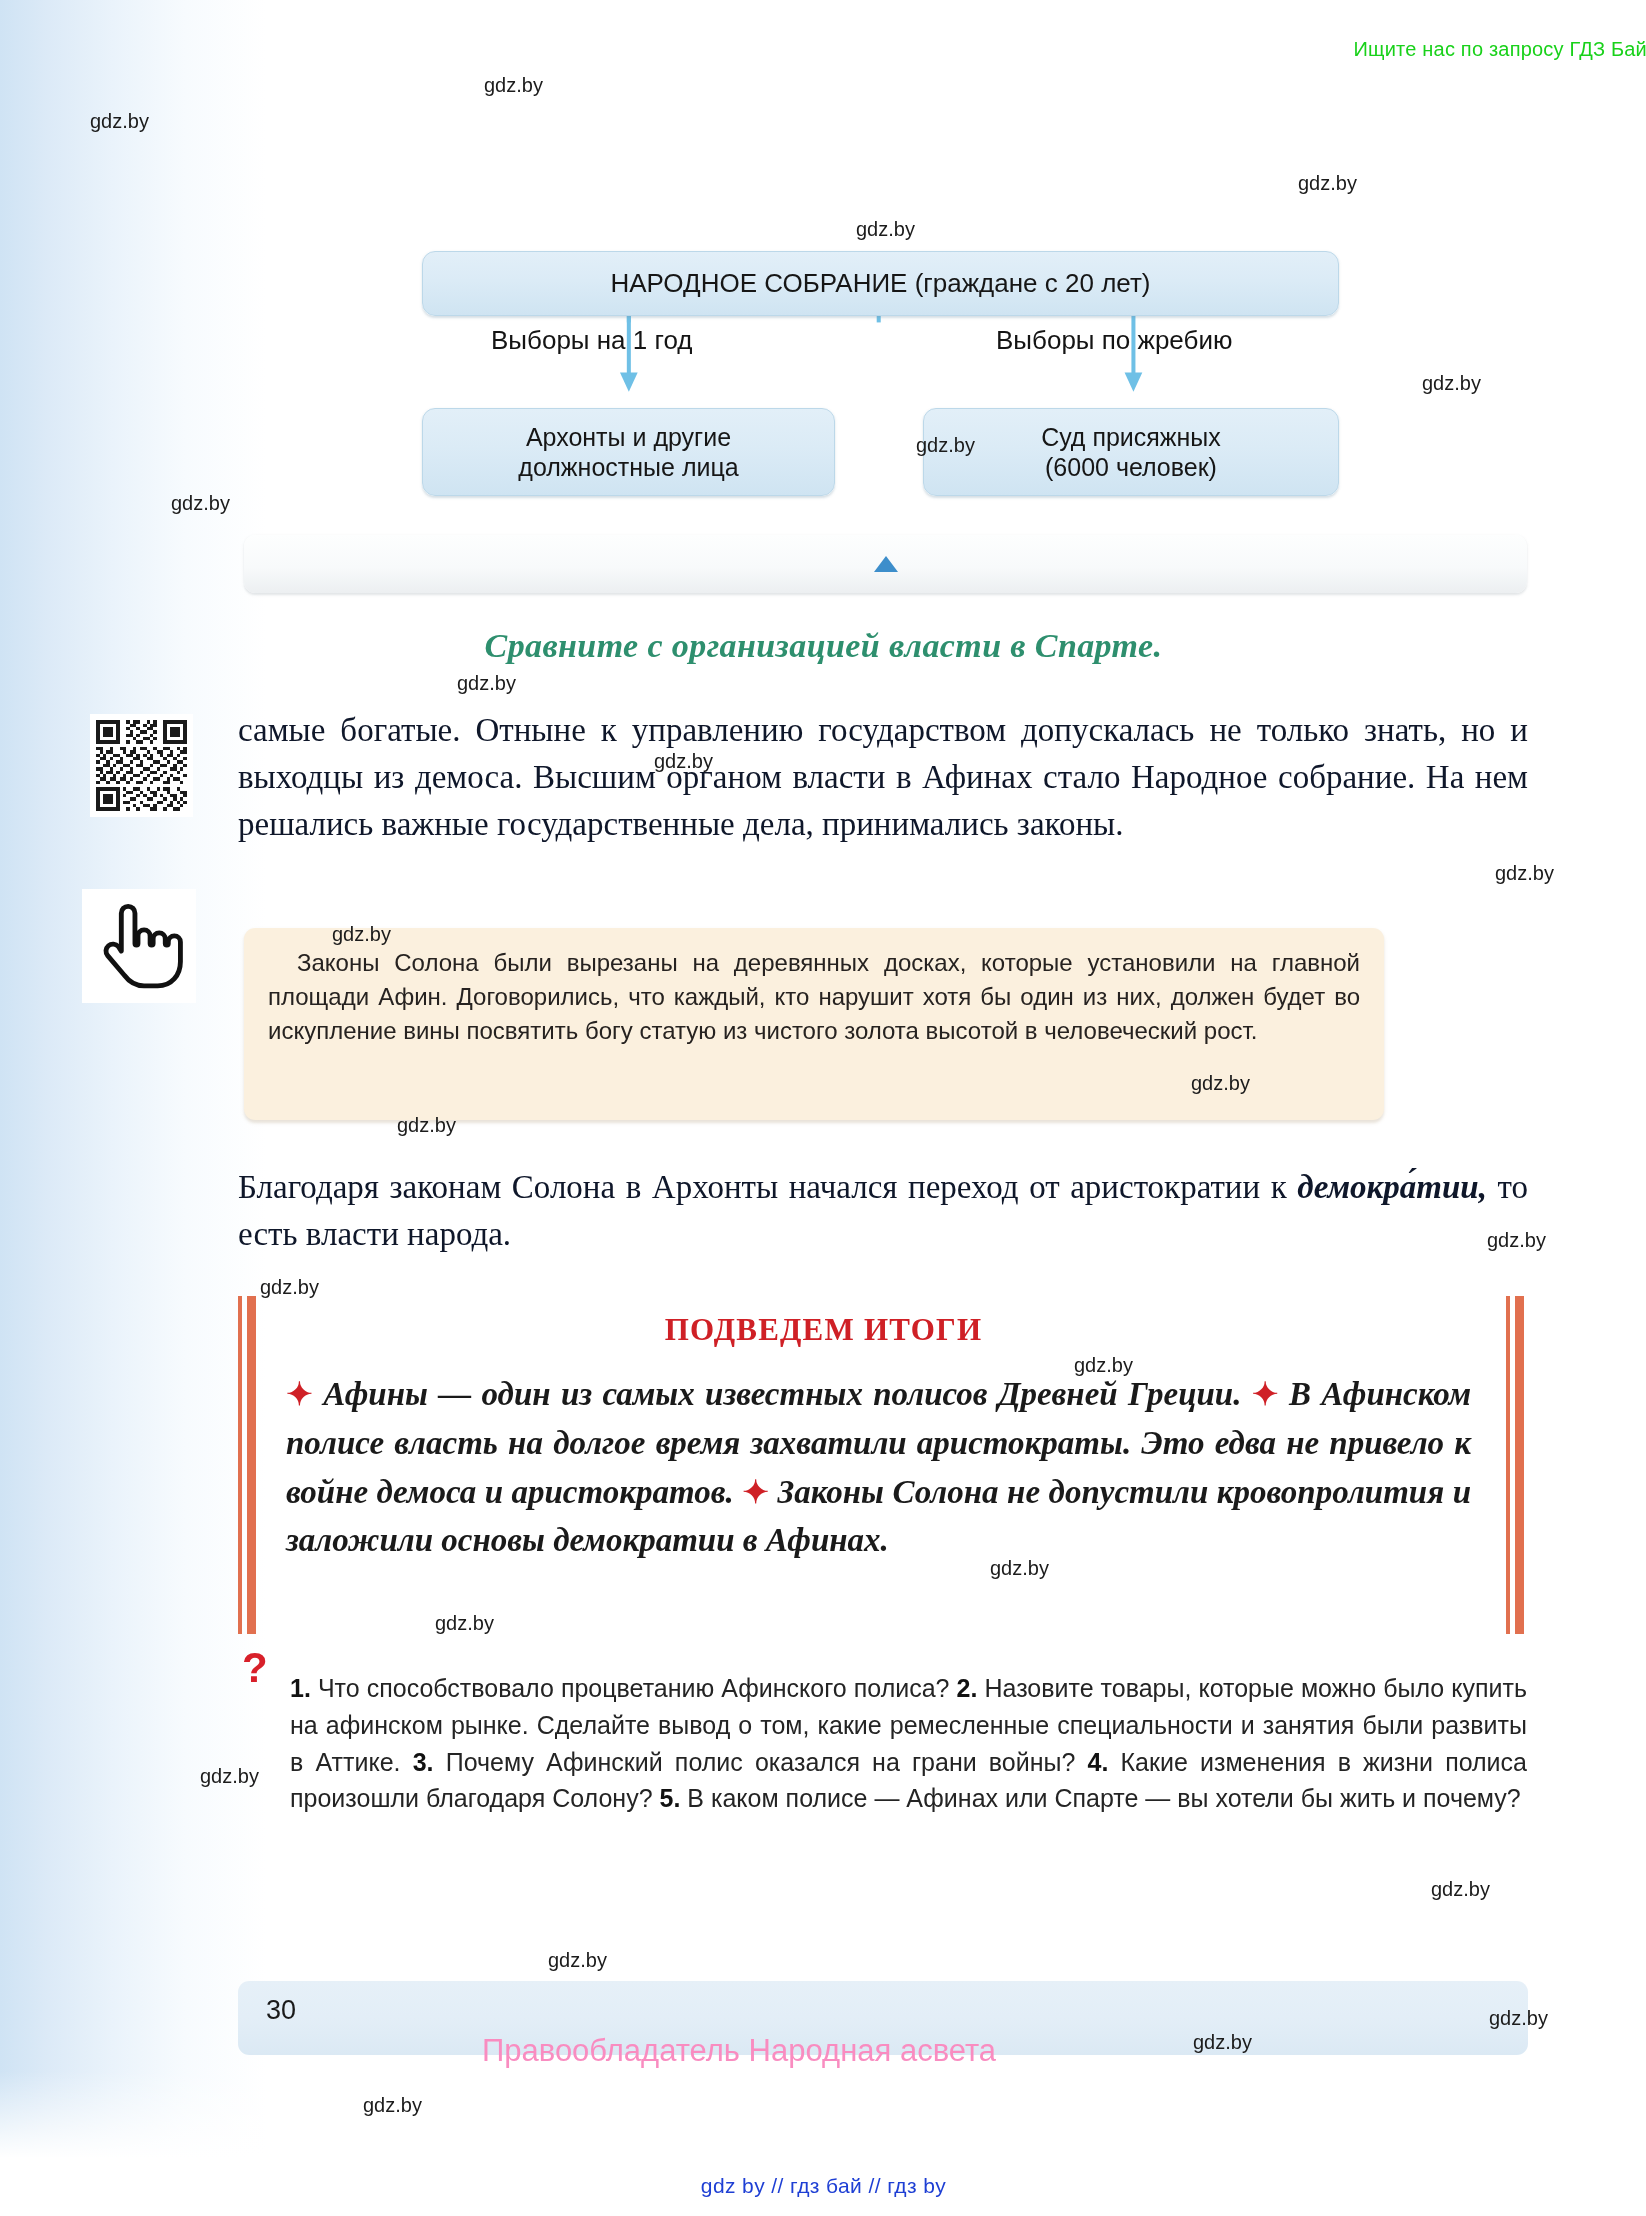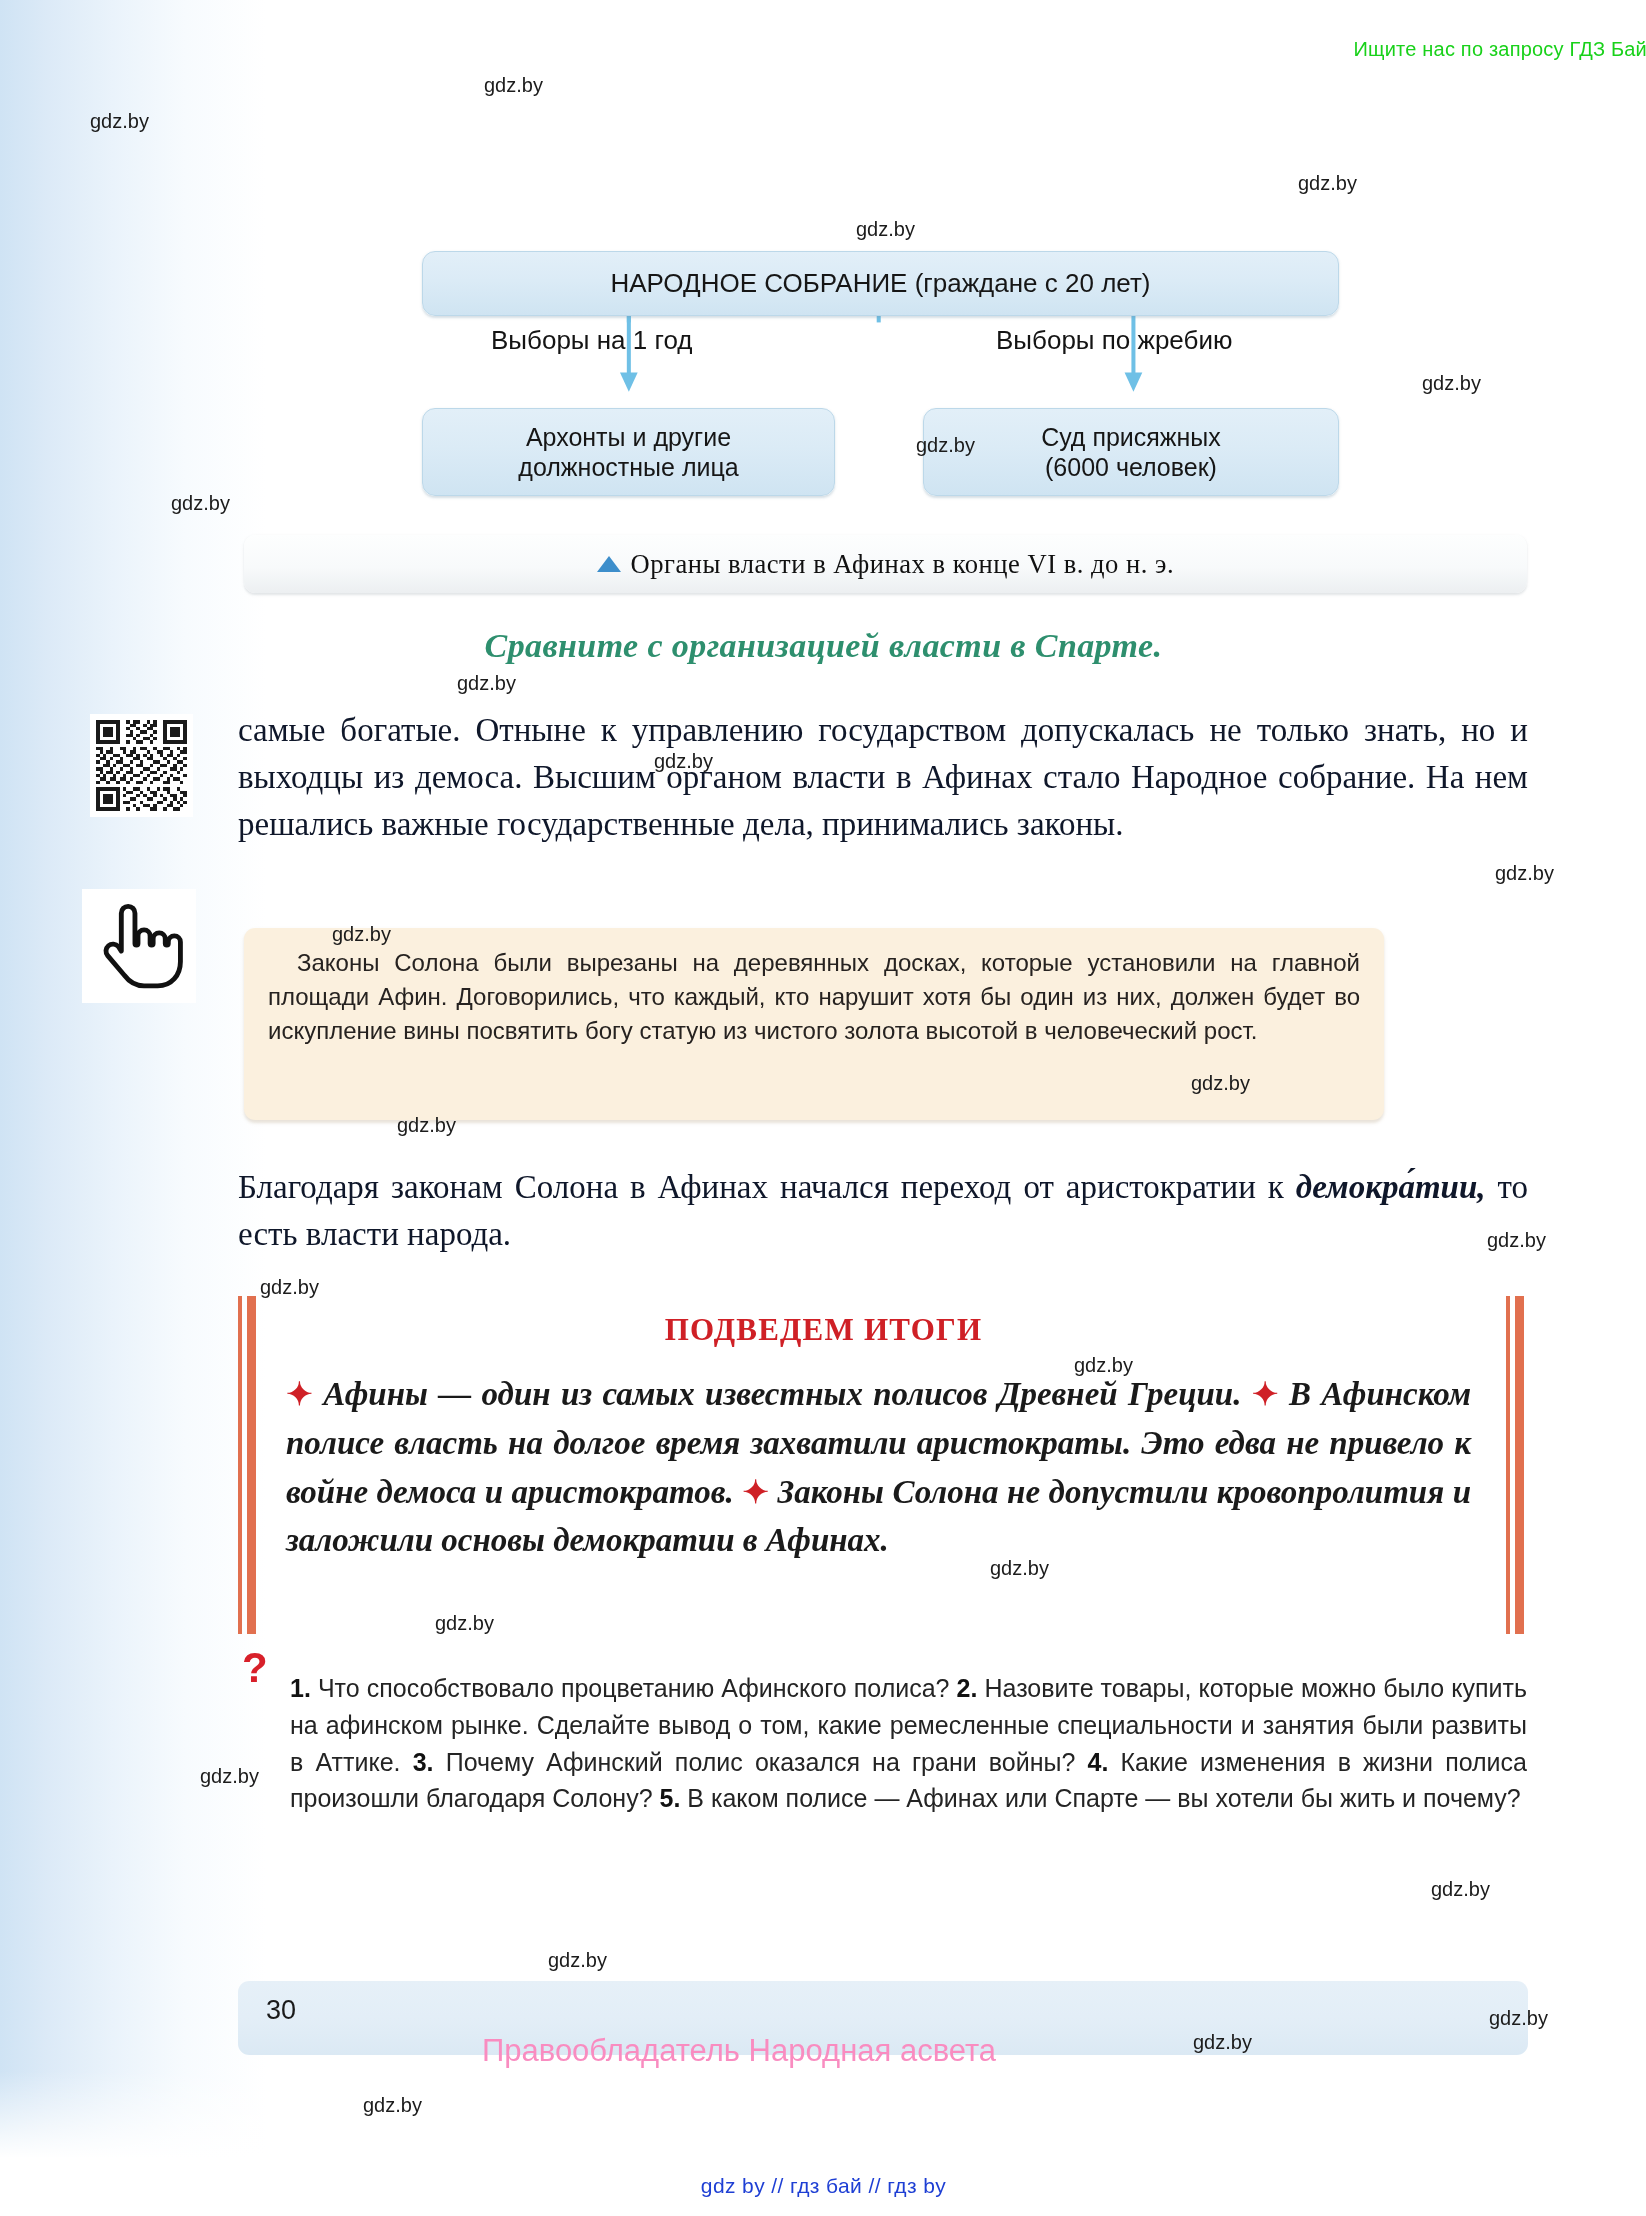--- a/index.html
+++ b/index.html
@@ -310,21 +310,20 @@
     </div>
 
   <div class="dbox" id="box-jury">
       <span style="white-space:pre-line">Суд присяжных
 (6000 человек)</span>
     </div>
 </div>
 
 <div id="fig-caption">
   <span class="tri-up"></span>
-  <span id="fig-caption-text">Органы власти в Афинах в конце VI в. до н. э.</span>
 </div>
 
 <div id="compare-line">Сравните с организацией власти в Спарте.</div>
 
 <div id="qr-code">
   <svg viewBox="0 0 29 29" width="97" height="97" shape-rendering="crispEdges">
     <rect width="29" height="29" fill="#ffffff"></rect>
     <g fill="#1a1a1a">
       <rect x="1" y="1" width="7" height="1"></rect>
         <rect x="1" y="7" width="7" height="1"></rect>
@@ -507,21 +506,21 @@
   </svg>
 </div>
 
 <div class="body-serif" id="para-1">самые богатые. Отныне к управлению государством допускалась не только знать, но и выходцы из демоса. Высшим органом власти в Афинах стало Народное собрание. На нем решались важные государственные дела, принимались законы.</div>
 
 <div id="note-box">
   <div id="note-text">Законы Солона были вырезаны на деревянных досках, которые установили на главной площади Афин. Договорились, что каждый, кто нарушит хотя бы один из них, должен будет во искупление вины посвятить богу статую из чистого золота высотой в человеческий рост.</div>
 </div>
 
 <div class="body-serif" id="para-2">
-  <span>Благодаря законам Солона в Афинах начался переход от аристократии к </span><b>демокра́тии,</b><span> то есть власти народа.</span>
+  <span>Благодаря законам Солона в Архонты начался переход от аристократии к </span><b>демокра́тии,</b><span> то есть власти народа.</span>
 </div>
 
 <div id="summary">
   <div class="bar-pair" id="bars-left">
     <div class="b1"></div>
     <div class="b2"></div>
   </div>
   <div class="bar-pair" id="bars-right">
     <div class="b1"></div>
     <div class="b2"></div>

